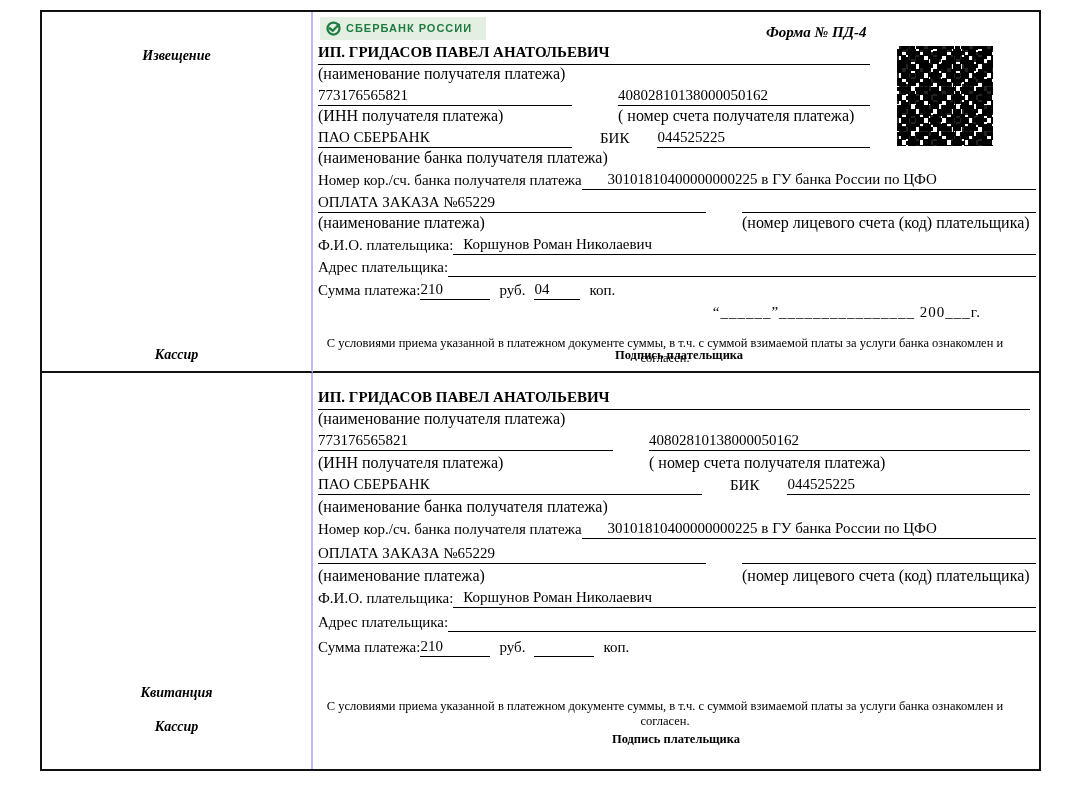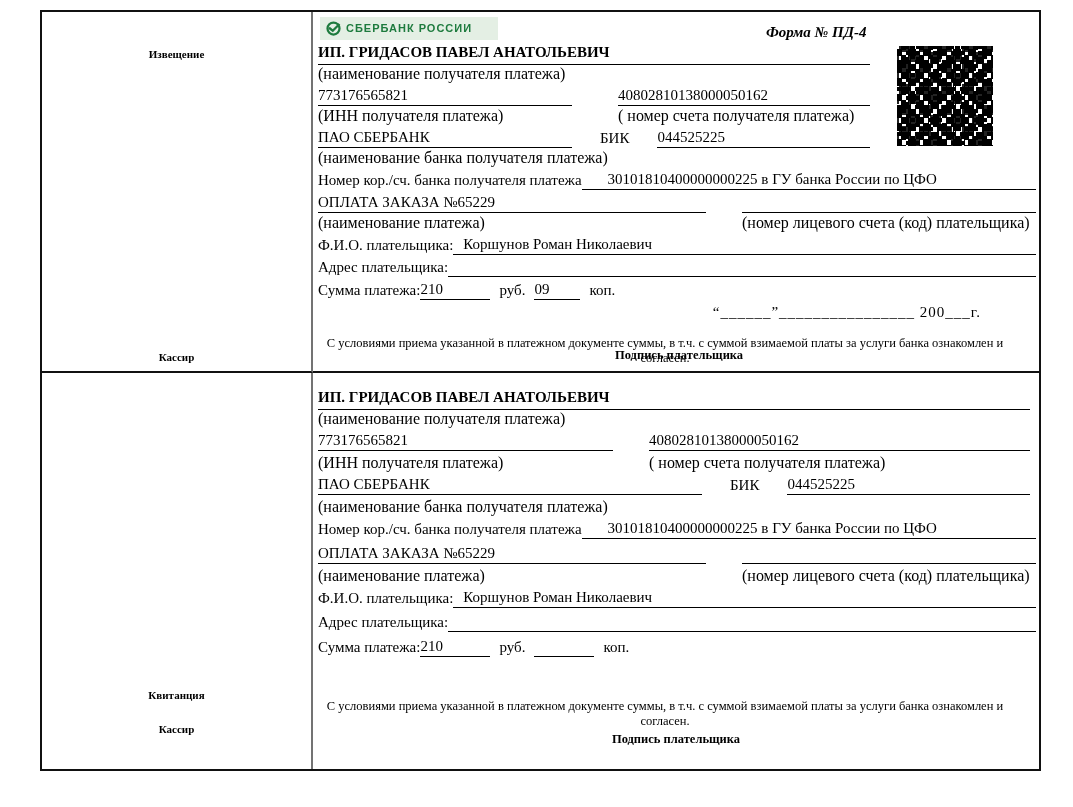--- a/index.html
+++ b/index.html
@@ -13,32 +13,32 @@
   }
   .form-wrap {
     position: absolute; left: 40px; top: 10px;
     width: 1001px; height: 761px;
     border: 2px solid #111;
     display: grid;
     grid-template-columns: 271px 1fr;
     grid-template-rows: 361px 1fr;
     background: #fff;
   }
-  .lc { border-right: 2px solid #737373; position: relative; font-weight: bold; font-size: 11px; }
+  .lc { border-right: 2px solid #c4b5fd; position: relative; font-weight: bold; font-size: 14px; font-style: italic; }
   .row1 { border-bottom: 2px solid #111; }
   .lc .t  { position: absolute; top: 36px; width: 100%; text-align: center; }
   .lc .b  { position: absolute; bottom: 8px; width: 100%; text-align: center; }
   .lc2 .t { top: auto; bottom: 68px; }
   .lc2 .b { bottom: 34px; }
 
   .rc { position: relative; padding: 5px 3px 4px 5px; font-size: 15px; line-height: 19px; }
 
   .hdr { position: relative; height: 26px; }
   .logo { position: absolute; left: 2px; top: 0; display: flex; align-items: center; gap: 5px;
-          background: #e4efe4; padding: 2px 26px 2px 6px; }
+          background: #e4efe4; padding: 2px 14px 2px 6px; }
   .logo-text { color: #1e7b3e; font-family: "Liberation Sans", sans-serif; font-weight: bold;
                font-size: 11px; letter-spacing: 1px; }
   .form-label { position: absolute; left: 448px; top: 6px; font-weight: bold; font-style: italic; }
 
   .qr { position: absolute; right: 46px; top: 34px; width: 96px; height: 100px;
         background:
           repeating-conic-gradient(#000 0 25%, transparent 0 50%) 0 0/9px 9px,
           repeating-conic-gradient(#000 0 25%, transparent 0 50%) 4px 3px/15px 15px,
           repeating-conic-gradient(#222 0 25%, #fff 0 50%) 2px 6px/21px 21px; }
 
@@ -150,21 +150,21 @@
     </div>
     <div class="rowf">
       <span class="nowrap">Адрес плательщика:</span>
       <span class="ul grow"></span>
     </div>
 
     <div class="rowf">
       <span>Сумма платежа:</span>
       <span class="ul ctr w70">210</span>
       <span class="lbl-sp">руб.</span>
-      <span class="ul ctr w46">09</span>
+      <span class="ul ctr w46">04</span>
       <span class="lbl-sp">коп.</span>
     </div>
 
     <div class="date-row">“______”________________ 200___г.</div>
 
     <div class="agreement">С условиями приема указанной в платежном документе суммы, в т.ч. с суммой взимаемой платы за услуги банка ознакомлен и согласен.</div>
     <div class="s1-sig bold">Подпись плательщика</div>
   </div>
 
   <div class="lc lc2">

